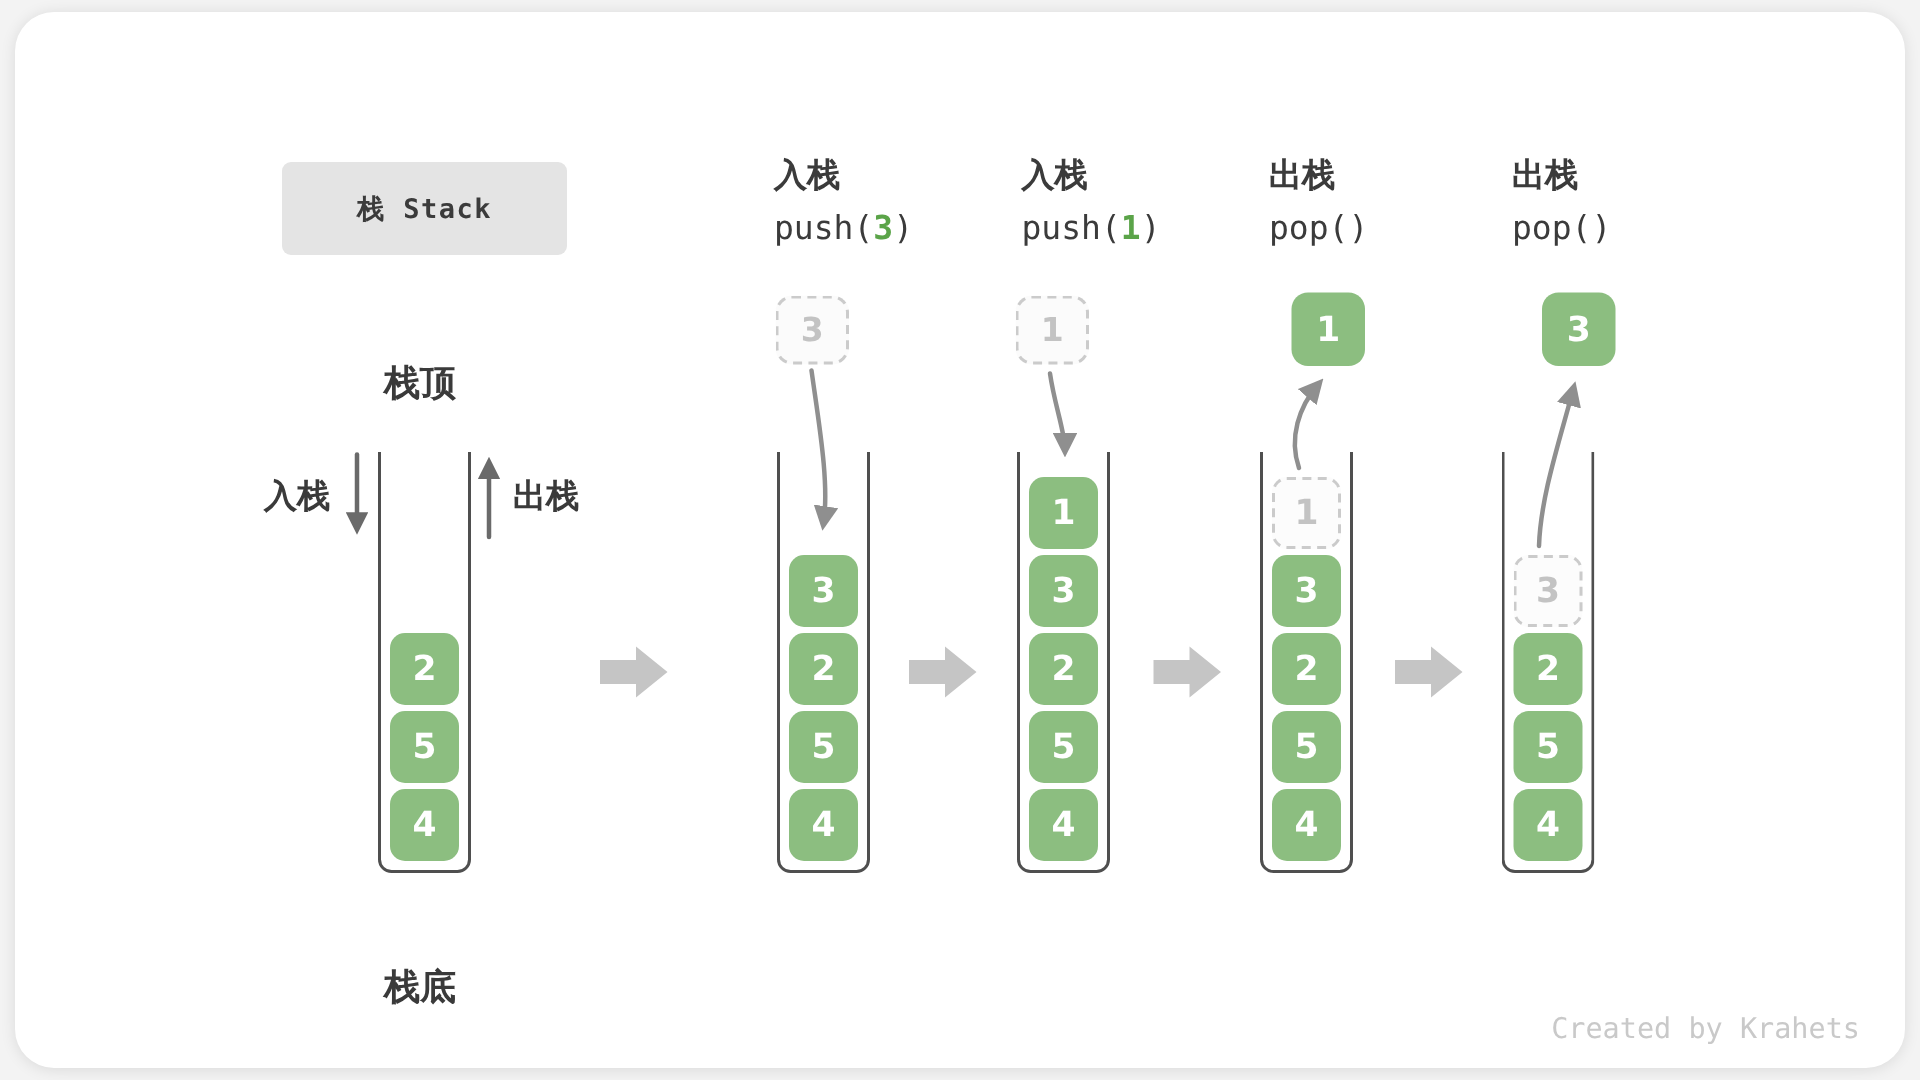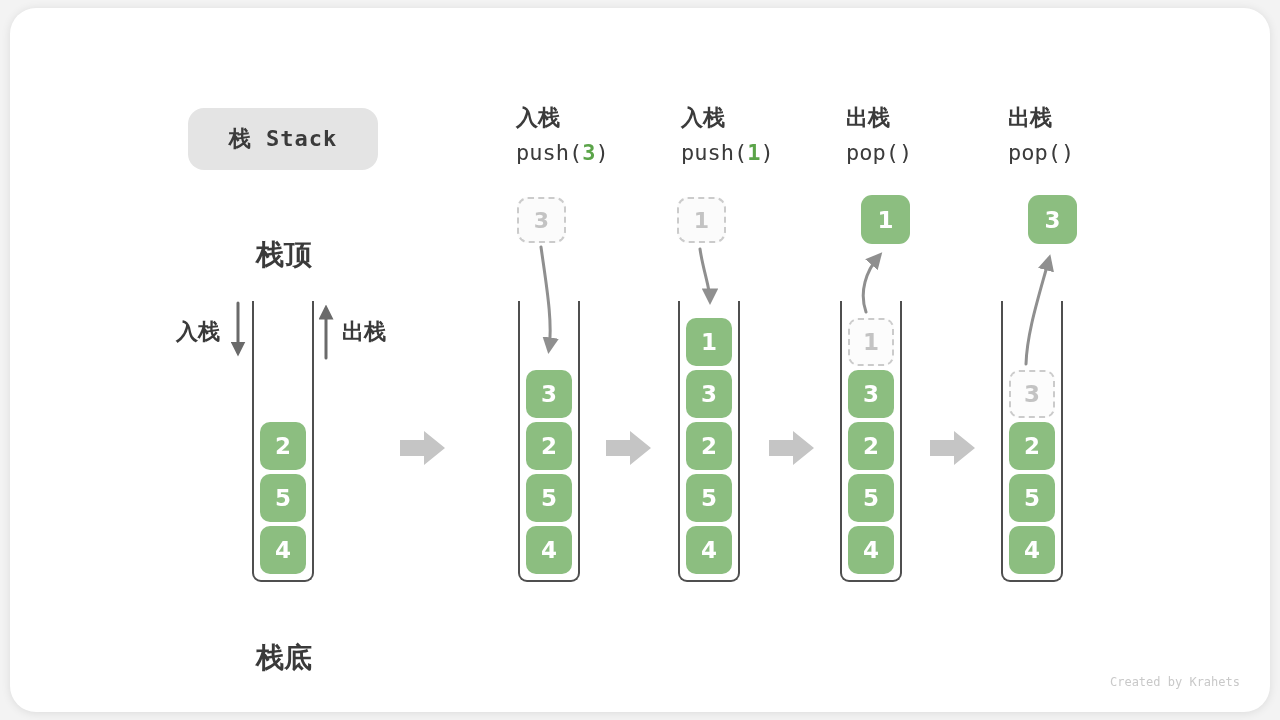--- a/index.html
+++ b/index.html
@@ -9,35 +9,35 @@
     font-family:"DejaVu Sans",sans-serif;
   }
   #canvas{position:absolute;left:0;top:0;width:1280px;height:720px;}
   .card{
     position:absolute;left:10px;top:8px;width:1260px;height:704px;
     background:#ffffff;border-radius:26px;
     box-shadow:0 1px 10px rgba(0,0,0,0.10);
   }
   .title-box{
     position:absolute;left:188px;top:108px;width:190px;height:62px;
-    background:var(--title-bg,#E4E4E4);border-radius:16px;
+    background:var(--title-bg,#E4E4E4);border-radius:6px;
     display:flex;align-items:center;justify-content:center;
     font-family:"DejaVu Sans Mono","DejaVu Sans",monospace;
-    font-weight:bold;font-size:22px;color:var(--text-dark,#3B3B3B);
+    font-weight:bold;font-size:18px;color:var(--text-dark,#3B3B3B);
     letter-spacing:1px;
   }
   .col-header{position:absolute;top:106px;color:var(--text-dark,#3B3B3B);}
   .op-cn{font-weight:bold;font-size:22px;line-height:24px;margin-bottom:11px;}
   .op-code{
     font-family:"DejaVu Sans Mono",monospace;font-size:22px;line-height:24px;
     color:var(--text-dark,#3B3B3B);
   }
   .op-code .arg{color:var(--arg-green,#5BA449);font-weight:bold;}
   .side-label{
-    position:absolute;color:#3A3A3A;font-weight:bold;font-size:28px;line-height:24px;
+    position:absolute;color:#3A3A3A;font-weight:bold;font-size:24px;line-height:24px;
   }
   .side-label.small{font-size:22px;}
   .stack{
     position:absolute;top:301px;width:62px;height:281px;box-sizing:border-box;
     border-left:2px solid #4F4F4F;border-right:2px solid #4F4F4F;border-bottom:2px solid #4F4F4F;
     border-radius:0 0 9px 9px;
     display:flex;flex-direction:column;justify-content:flex-end;align-items:stretch;
     gap:4px;padding:0 6px 6px 6px;
   }
   .cell{
@@ -57,21 +57,21 @@
     width:49px;height:46px;border:2px dashed #CBCBCB;border-radius:11px;
     background:#FBFBFB;color:#C3C3C3;font-size:22px;
   }
   .float-green{
     width:49px;height:49px;border-radius:11px;
     background:var(--cell-green,#8CBE80);color:#fff;font-size:23px;
   }
   .overlay{position:absolute;left:0;top:0;width:1280px;height:720px;pointer-events:none;}
   .watermark{
     position:absolute;right:40px;top:675px;
-    font-family:"DejaVu Sans Mono",monospace;font-size:12px;color:#C9C9C9;margin-left:17px;
+    font-family:"DejaVu Sans Mono",monospace;font-size:19px;color:#C9C9C9;margin-left:17px;
   }
 </style>
 </head>
 <body>
 
 <div id="canvas">
   <div class="card"></div>
 
   <div class="title-box">栈 Stack</div>
 

